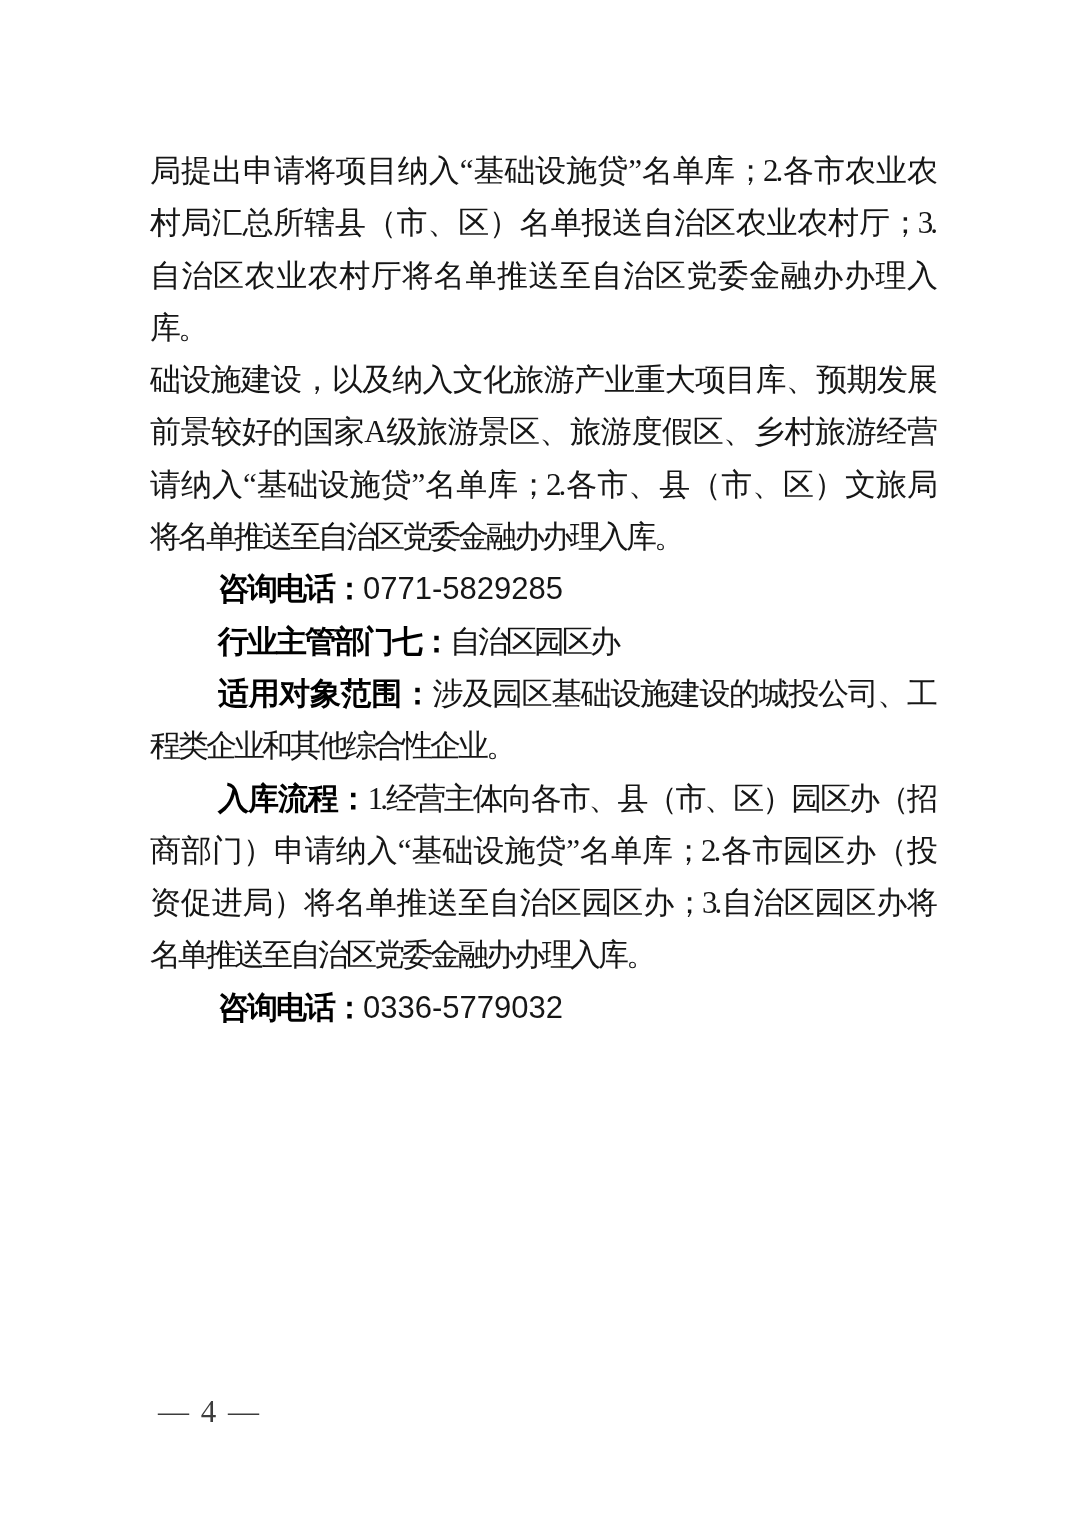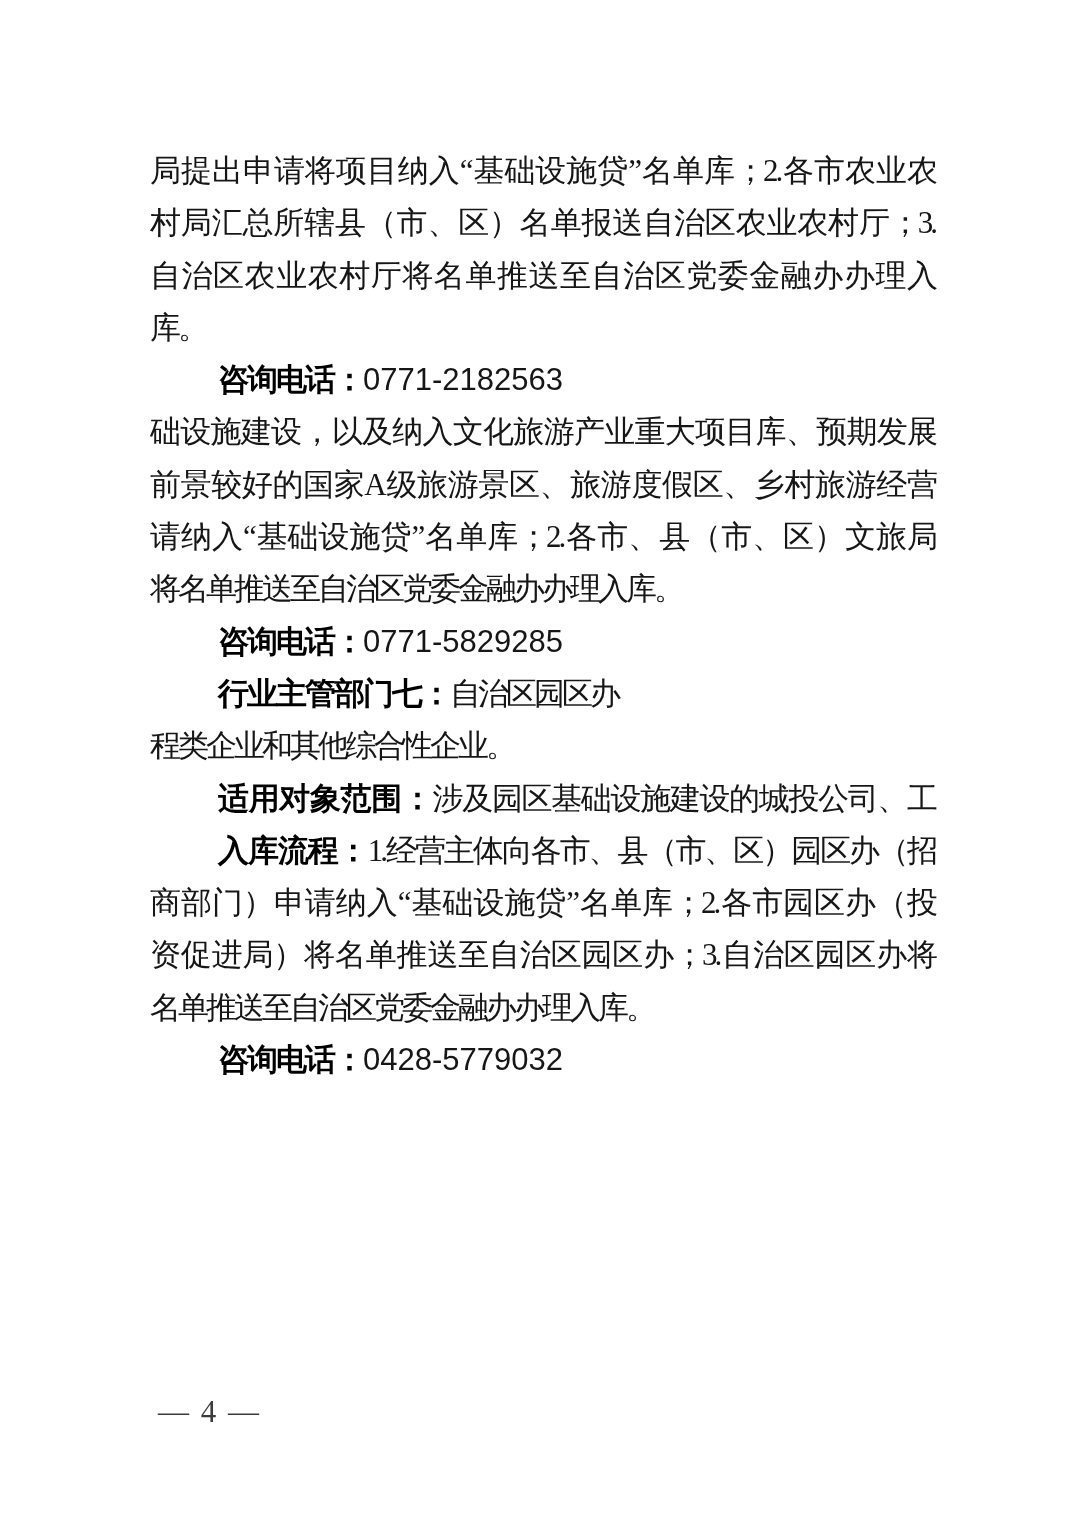--- a/index.html
+++ b/index.html
@@ -62,29 +62,28 @@
 </style>
 </head>
 <body>
 
 <div class="page">
   <div class="content">
       <div class="line justify"><span class="seg">局提出申请将项目纳入“基础设施贷”名单库；2.各市农业农</span></div>
       <div class="line justify"><span class="seg">村局汇总所辖县（市、区）名单报送自治区农业农村厅；3.</span></div>
       <div class="line justify"><span class="seg">自治区农业农村厅将名单推送至自治区党委金融办办理入</span></div>
       <div class="line"><span class="seg">库。</span></div>
-      <div class="line indent"><span class="seg bold">咨询电话：</span><span class="seg sans">0771-2182563</span></div>
       <div class="line justify"><span class="seg">础设施建设，以及纳入文化旅游产业重大项目库、预期发展</span></div>
       <div class="line justify"><span class="seg">前景较好的国家A级旅游景区、旅游度假区、乡村旅游经营</span></div>
       <div class="line justify"><span class="seg">请纳入“基础设施贷”名单库；2.各市、县（市、区）文旅局</span></div>
       <div class="line"><span class="seg">将名单推送至自治区党委金融办办理入库。</span></div>
       <div class="line indent"><span class="seg bold">咨询电话：</span><span class="seg sans">0771-5829285</span></div>
       <div class="line indent"><span class="seg bold">行业主管部门七：</span><span class="seg">自治区园区办</span></div>
+      <div class="line indent justify"><span class="seg bold">适用对象范围：</span><span class="seg">涉及园区基础设施建设的城投公司、工</span></div>
       <div class="line"><span class="seg">程类企业和其他综合性企业。</span></div>
-      <div class="line indent justify"><span class="seg bold">适用对象范围：</span><span class="seg">涉及园区基础设施建设的城投公司、工</span></div>
       <div class="line indent justify"><span class="seg bold">入库流程：</span><span class="seg">1.经营主体向各市、县（市、区）园区办（招</span></div>
       <div class="line justify"><span class="seg">商部门）申请纳入“基础设施贷”名单库；2.各市园区办（投</span></div>
       <div class="line justify"><span class="seg">资促进局）将名单推送至自治区园区办；3.自治区园区办将</span></div>
       <div class="line"><span class="seg">名单推送至自治区党委金融办办理入库。</span></div>
-      <div class="line indent"><span class="seg bold">咨询电话：</span><span class="seg sans">0428-5779032</span></div>
+      <div class="line indent"><span class="seg bold">咨询电话：</span><span class="seg sans">0336-5779032</span></div>
     </div>
   <div class="footer">— 4 —</div>
 </div>
 
 </body></html>

